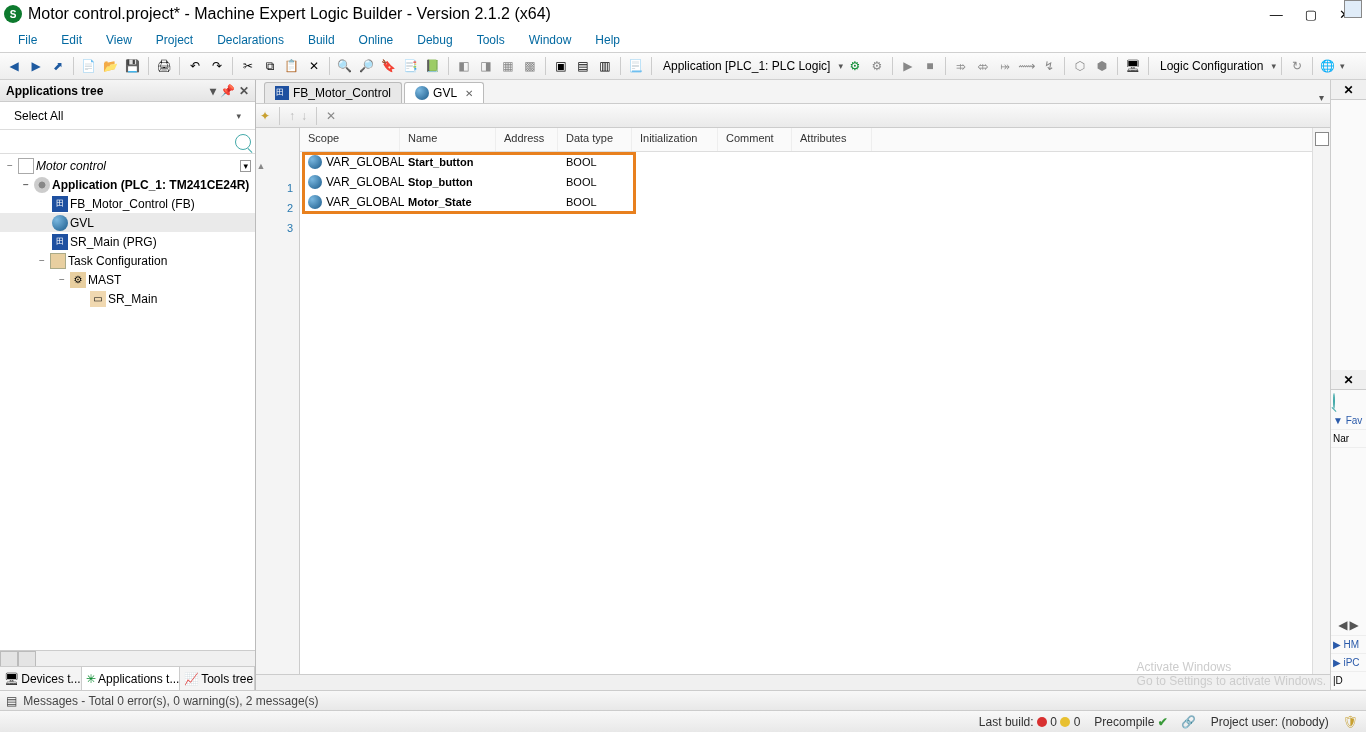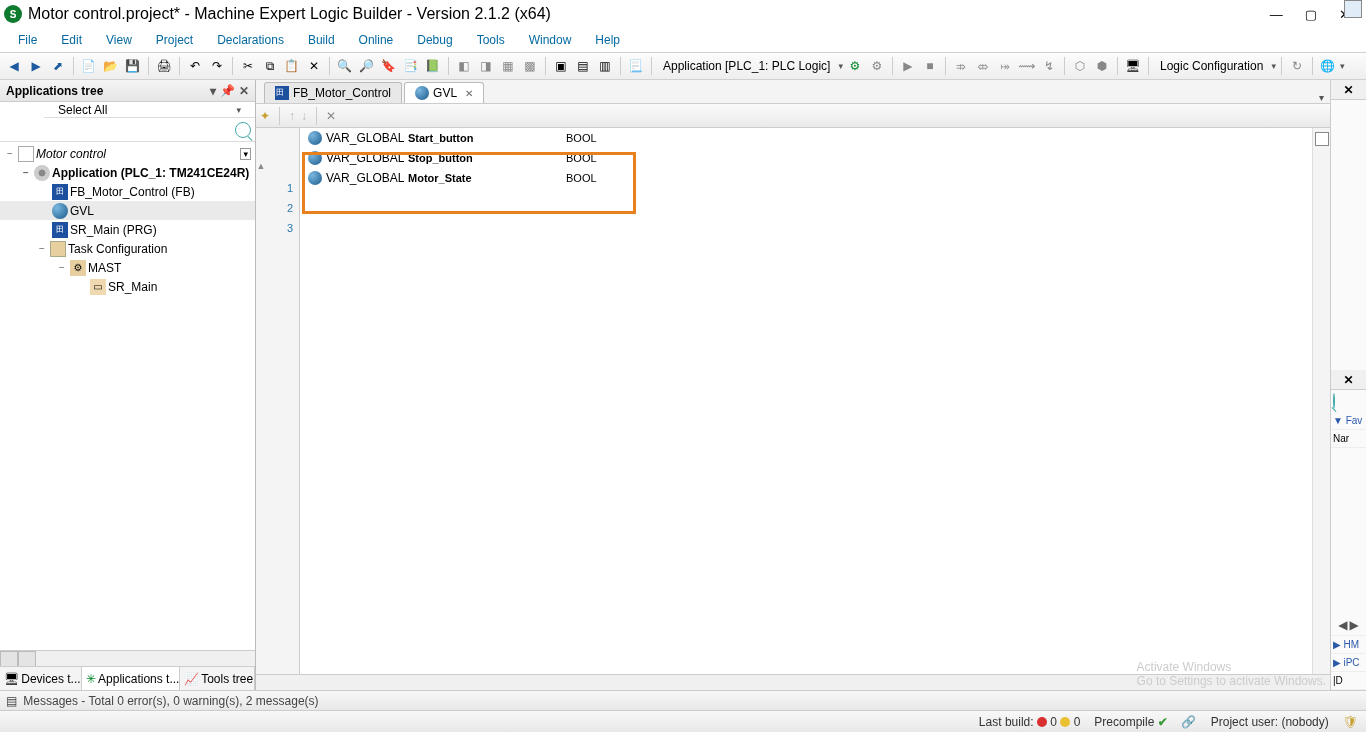--- a/index.html
+++ b/index.html
@@ -12,21 +12,21 @@
 .menubar { height: 24px; display: flex; align-items: center; padding: 0 8px; gap: 4px; }
 .menubar span { padding: 2px 10px; color: #0369a1; cursor: pointer; }
 .toolbar { height: 28px; border-top: 1px solid #d0d0d0; border-bottom: 1px solid #d0d0d0; display: flex; align-items: center; padding: 0 4px; gap: 2px; background: linear-gradient(#fcfcfc,#eee); }
 .tb-btn { width: 20px; height: 20px; display: flex; align-items: center; justify-content: center; cursor: pointer; }
 .tb-sep { width: 1px; height: 18px; background: #ccc; margin: 0 3px; }
 .tb-text { padding: 0 6px; color: #000; }
 .workspace { display: flex; height: 610px; }
 .left-panel { width: 256px; border-right: 1px solid #bbb; display: flex; flex-direction: column; background:#fff;}
 .panel-header { height: 22px; background: linear-gradient(#f5f5f5,#e5e5e5); border-bottom: 1px solid #ccc; display: flex; align-items: center; padding: 0 6px; font-size: 11px; font-weight: bold; }
 .panel-header .ph-controls { margin-left: auto; display: flex; gap: 4px; font-size: 10px; cursor: pointer; color:#555;}
-.select-row { height: 16px; border-bottom: 1px solid #ddd; display: flex; align-items: center; padding: 0 14px; font-size: 11px; margin-left: 44px; }
+.select-row { height: 28px; border-bottom: 1px solid #ddd; display: flex; align-items: center; padding: 0 14px; font-size: 11px; }
 .search-row { height: 24px; border-bottom: 1px solid #ddd; display: flex; align-items: center; padding: 0 4px; }
 .search-row input { flex: 1; border: none; outline: none; font-size: 11px; }
 .mag { width:16px;height:16px;border:1px solid #4aa;border-radius:50%;position:relative;}
 .mag::after{content:'';position:absolute;width:6px;height:1px;background:#4aa;bottom:-2px;right:-3px;transform:rotate(45deg);}
 .tree { flex: 1; overflow: auto; padding: 2px 0; }
 .tree-row { display: flex; align-items: center; height: 19px; padding: 0 4px; cursor: pointer; white-space:nowrap; }
 .tree-row.bold { font-weight: bold; }
 .tree-row .exp { width: 12px; text-align: center; color: #666; font-size: 10px; }
 .tree-row .ticon { width: 16px; height: 16px; margin: 0 2px; display:flex;align-items:center;justify-content:center;font-size:10px;}
 .ticon.proj{background:#fff;border:1px solid #aaa;}
@@ -273,20 +273,29 @@
       <span class="view-toggle"></span>
     </div>
     <div class="var-table-area">
       <div class="gutter">
         <span class="sort-arrow" style="display:block;height:24px;line-height:24px;">▲</span>
         <div class="ln">1</div>
         <div class="ln">2</div>
         <div class="ln">3</div>
       </div>
       <div class="var-table">
+        <div class="var-head">
+          <div class="vh scope">Scope</div>
+          <div class="vh name">Name</div>
+          <div class="vh addr">Address</div>
+          <div class="vh dtype">Data type</div>
+          <div class="vh init">Initialization</div>
+          <div class="vh comm">Comment</div>
+          <div class="vh attr">Attributes</div>
+        </div>
         <div class="var-row">
           <div class="vc scope">
               <span class="globe-icon"></span>
               <span>VAR_GLOBAL</span>
             </div>
           <div class="vc name bold">Start_button</div>
           <div class="vc addr"></div>
           <div class="vc dtype">BOOL</div>
           <div class="vc init"></div>
           <div class="vc comm"></div>

